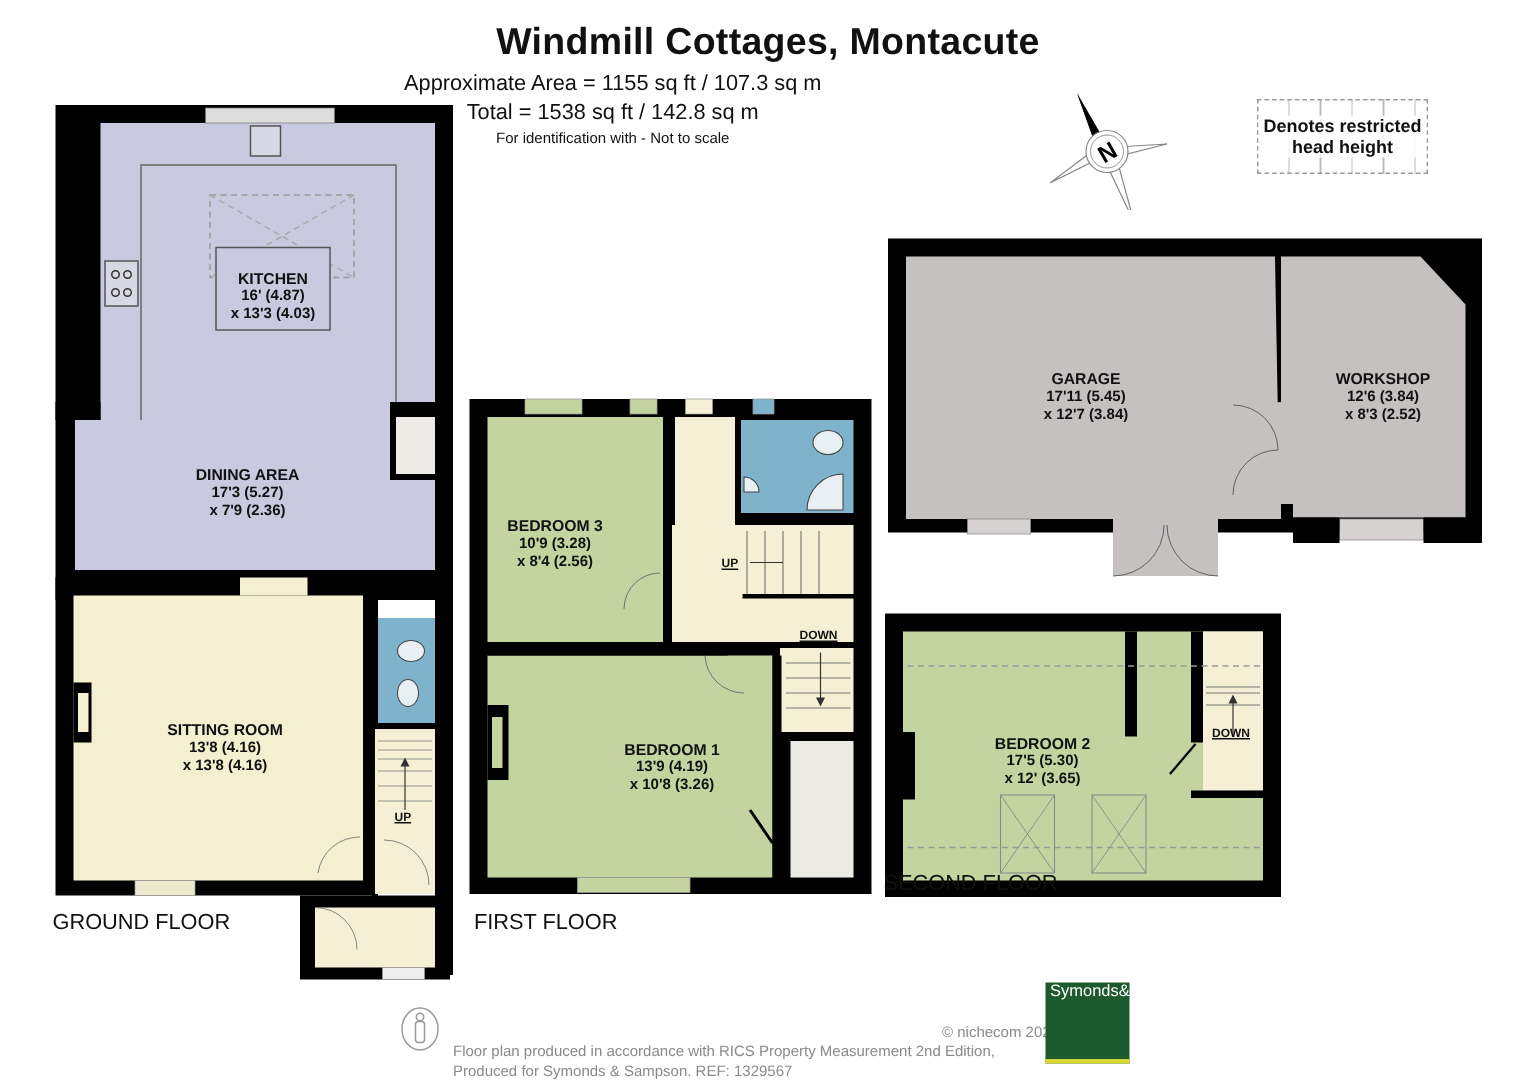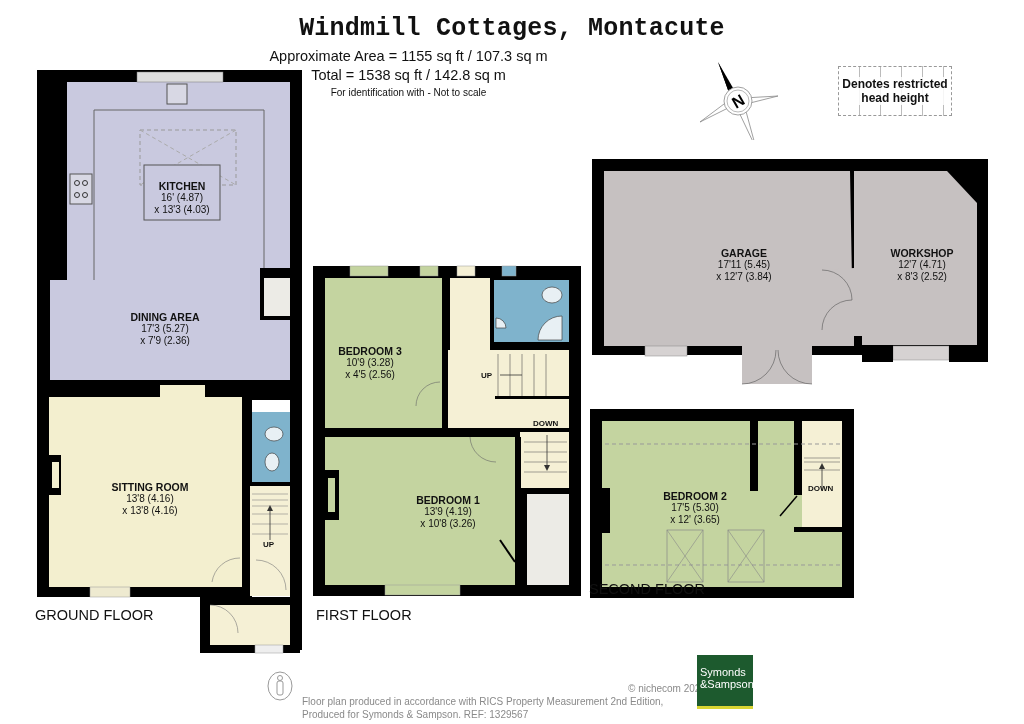--- a/index.html
+++ b/index.html
@@ -1,32 +1,32 @@
 <!DOCTYPE html>
 <html><head>
 <meta charset="utf-8">
 <style>
   html,body{margin:0;padding:0;background:#ffffff;}
   body{width:1024px;height:724px;position:relative;overflow:hidden;font-family:"Liberation Sans",sans-serif;color:#111;}
   .abs{position:absolute;}
-  .title{left:0;width:1024px;top:14px;text-align:center;font-weight:bold;font-size:25px;letter-spacing:0.2px;font-family:Liberation Mono, monospace;}
+  .title{left:0;width:1024px;top:14px;text-align:center;font-weight:bold;font-size:25px;letter-spacing:0.2px;}
   .area-lines{left:0;width:817px;top:47px;text-align:center;font-size:14.5px;line-height:19px;}
   .area-note{font-size:10px;line-height:16px;}
   .legend-box{left:838px;top:66px;width:112px;height:48px;border:1px dashed #999;
     background-image:repeating-linear-gradient(90deg,transparent 0,transparent 20px,#bbb 20px,#bbb 21px);
     display:flex;align-items:center;justify-content:center;text-align:center;font-weight:bold;font-size:12px;line-height:14px;}
   .legend-box span{background:rgba(255,255,255,0.85);}
   svg.plan{position:absolute;left:0;top:0;}
-  .room-label{position:absolute;text-align:center;font-size:10px;line-height:12px;transform:translateX(-50%);white-space:nowrap;}
+  .room-label{position:absolute;text-align:center;font-size:10px;line-height:12px;transform:translateX(-50%);white-space:nowrap;font-weight:bold;}
   .room-label b{display:block;font-size:10.5px;}
   .floor-label{position:absolute;font-weight:normal;font-size:14.5px;}
   .footer-text{left:302px;top:671px;font-size:10px;line-height:12.5px;color:#8a8a8a;margin-top:25px;}
   .footer-copy{left:628px;top:683px;font-size:10px;color:#8a8a8a;}
-  .logo{left:697px;top:655px;width:56px;height:54px;background:#1d5a2e;border-bottom:3px solid #d9d633;color:#fff;font-size:11px;line-height:12px;padding:0 0 0 3px;box-sizing:border-box;display:flex;flex-direction:column;justify-content:center;padding-bottom:5px;}
-  .stair-label{position:absolute;font-size:8px;font-weight:bold;}
+  .logo{left:697px;top:655px;width:56px;height:54px;background:#1d5a2e;border-bottom:3px solid #d9d633;color:#fff;font-size:11px;line-height:12px;padding:0 0 0 3px;box-sizing:border-box;display:flex;flex-direction:row;justify-content:space-between;padding-bottom:5px;}
+  .stair-label{position:absolute;font-size:8px;font-weight:bold;text-decoration:underline;}
 </style>
 </head>
 <body>
 
 <div class="abs title">Windmill Cottages, Montacute</div>
 <div class="abs area-lines">
   <div>Approximate Area = 1155 sq ft / 107.3 sq m</div>
   <div>Total = 1538 sq ft / 142.8 sq m</div>
   <div class="area-note">For identification with - Not to scale</div>
 </div>
@@ -216,38 +216,38 @@
 <div class="room-label" style="left:150px;top:481px">
   <b>SITTING ROOM</b>
     <div>13'8 (4.16)</div>
     <div>x 13'8 (4.16)</div>
 </div>
 <div class="stair-label" style="left:263px;top:540px">UP</div>
 
 <div class="room-label" style="left:370px;top:345px">
   <b>BEDROOM 3</b>
     <div>10'9 (3.28)</div>
-    <div>x 4'5 (2.56)</div>
+    <div>x 8'4 (2.56)</div>
 </div>
 <div class="room-label" style="left:448px;top:494px">
   <b>BEDROOM 1</b>
     <div>13'9 (4.19)</div>
     <div>x 10'8 (3.26)</div>
 </div>
 <div class="stair-label" style="left:481px;top:371px">UP</div>
 <div class="stair-label" style="left:533px;top:419px">DOWN</div>
 
-<div class="room-label" style="left:744px;top:247px">
+<div class="room-label" style="left:724px;top:247px">
   <b>GARAGE</b>
     <div>17'11 (5.45)</div>
     <div>x 12'7 (3.84)</div>
 </div>
 <div class="room-label" style="left:922px;top:247px">
   <b>WORKSHOP</b>
-    <div>12'7 (4.71)</div>
+    <div>12'6 (3.84)</div>
     <div>x 8'3 (2.52)</div>
 </div>
 
 <div class="room-label" style="left:695px;top:490px">
   <b>BEDROOM 2</b>
     <div>17'5 (5.30)</div>
     <div>x 12' (3.65)</div>
 </div>
 <div class="stair-label" style="left:808px;top:484px">DOWN</div>
 

